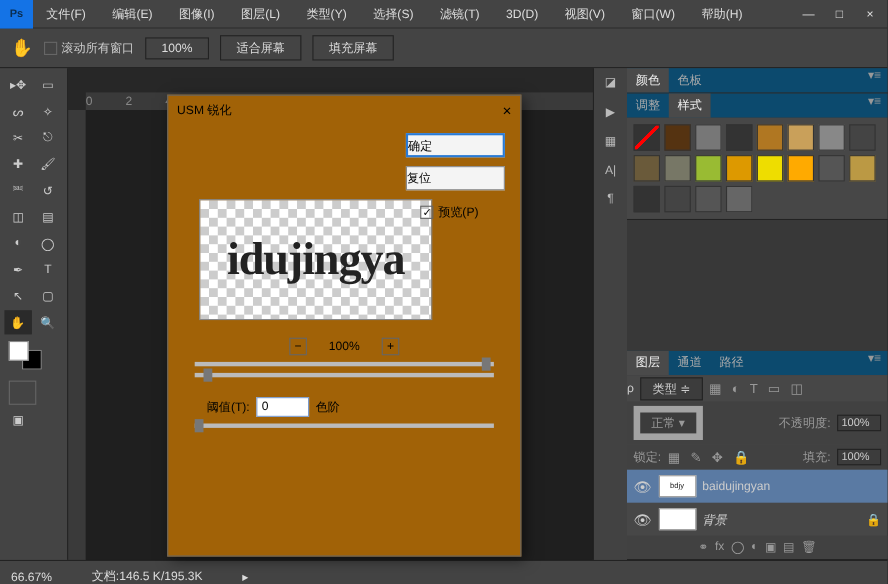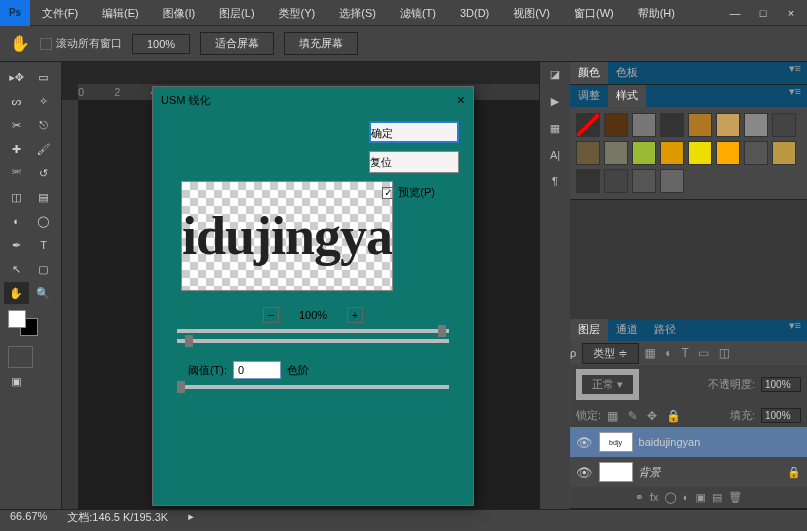--- a/index.html
+++ b/index.html
@@ -45,33 +45,33 @@
 .lay-sel{padding:2px 10px;background:#3c3c3c;border:1px solid #222}
 .lay-icons{color:#999;letter-spacing:3px;font-size:12px}
 .lay-opts{display:flex;align-items:center;padding:4px 6px;gap:6px;background:#414141;color:#999;font-size:10px}
 .blend{background:#3c3c3c;padding:2px 10px;border:6px solid #a3a3a3}
 .lay-opts input{width:40px;background:#3c3c3c;border:1px solid #222;color:#ccc;padding:1px 3px;font-size:10px}
 .lay-item{display:flex;align-items:center;height:30px;padding:0 6px;gap:6px}
 .lay-item.sel{background:#5a7aa3}
 .eye{font-size:13px}
 .thumb{width:34px;height:20px;background:#fff;border:1px solid #999;font-size:7px;color:#222;display:flex;align-items:center;justify-content:center}
 .lay-bot{display:flex;justify-content:center;gap:6px;padding:4px 6px;background:#414141;color:#999}
-.statusbar{height:22px;background:#444;border-top:1px solid #222;display:flex;align-items:flex-start;padding-left:10px;color:#ddd;gap:20px}
-
-.dialog{position:absolute;left:152px;top:86px;width:322px;height:420px;background:#0f766e;border:1px solid #666;box-shadow:3px 3px 12px rgba(0,0,0,.5);color:#000}
+.statusbar{height:22px;background:#444;border-top:1px solid #222;display:flex;align-items:flex-end;padding-left:10px;color:#ddd;gap:36px}
+
+.dialog{position:absolute;left:152px;top:86px;width:322px;height:420px;background:#a16207;border:1px solid #666;box-shadow:3px 3px 12px rgba(0,0,0,.5);color:#000}
 .dlg-title{height:26px;display:flex;align-items:center;padding:0 8px;font-size:12px}
 .dlg-close{margin-left:auto;font-size:14px;cursor:default}
 .dlg-body{padding:8px 14px;position:relative}
 .dlg-btn{position:absolute;right:14px;width:90px;height:22px;background:#f4f4f4;border:1px solid #888;text-align:left;line-height:20px}
 .dlg-btn.ok{top:8px;border:2px solid #2a7ad4}
 .dlg-btn.reset{top:38px}
 .dlg-chk{position:absolute;right:38px;top:72px;display:flex;align-items:center;gap:4px}
 .dlg-chk .box{width:12px;height:12px;border:1px solid #666;display:flex;align-items:center;justify-content:center;font-size:10px;color:#000}
 .preview{margin-top:60px;margin-left:14px;width:212px;height:110px;border:1px solid #888;background:repeating-conic-gradient(#ccc 0 25%,#fff 0 50%) 0 0/16px 16px;display:flex;align-items:center;justify-content:center;overflow:hidden}
-.preview-text{font-family:Georgia,serif;font-size:54px;font-weight:700;color:#222;letter-spacing:-1px}
+.preview-text{font-family:Georgia,serif;font-size:42px;font-weight:700;color:#222;letter-spacing:-1px}
 .zoom-row{display:flex;align-items:center;justify-content:center;gap:20px;margin-top:16px}
 .zb{width:16px;height:16px;border:1px solid #666;text-align:center;line-height:14px}
 .param{display:flex;align-items:center;gap:6px;margin-top:18px}
 .param label{width:60px;text-align:right}
 .param input{width:48px;border:1px solid #7a9acc;padding:2px 4px;font-size:11px}
 .param input.sel{background:#2a7ad4;color:#fff}
 .slider{height:4px;background:#bbb;margin:6px 10px 0 10px;position:relative}
 .slider .h{position:absolute;top:-4px;width:8px;height:12px;background:#777}
 </style>
 </head>

